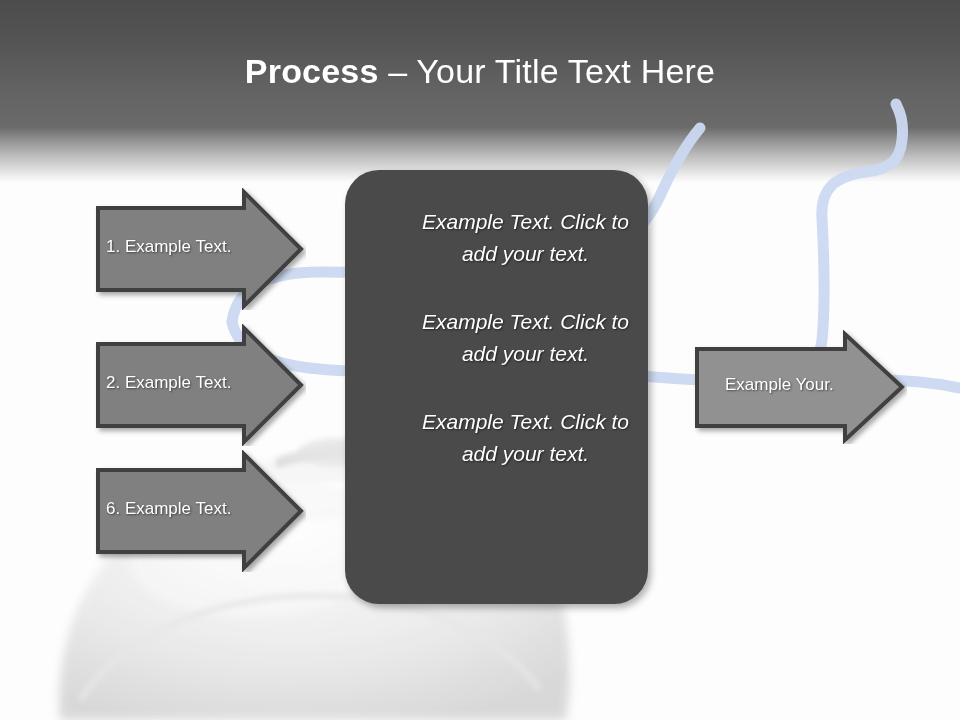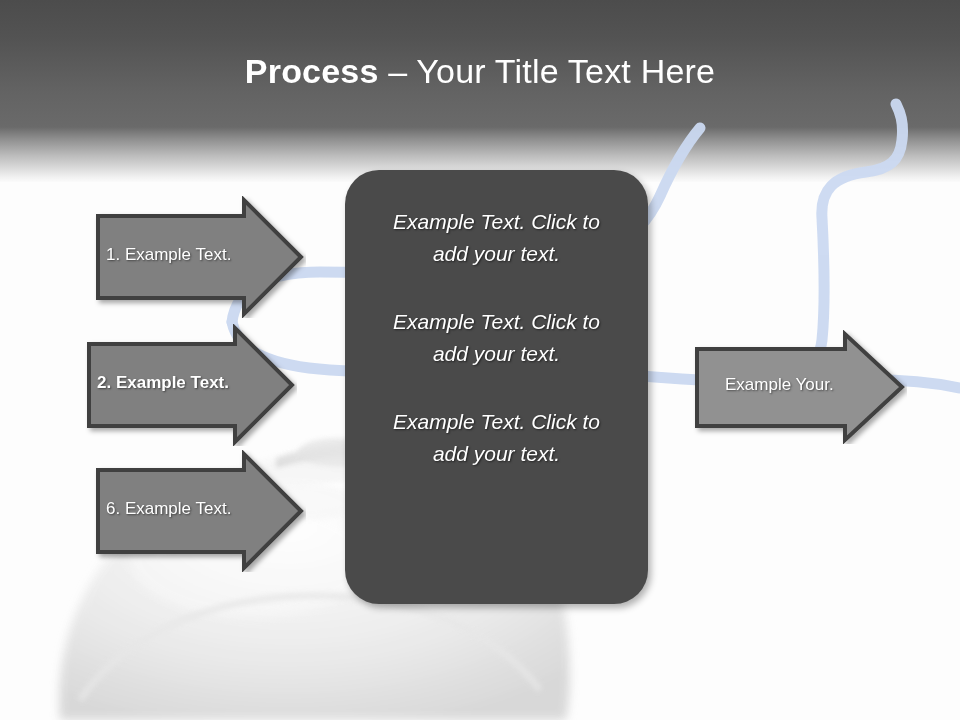--- a/index.html
+++ b/index.html
@@ -72,21 +72,21 @@
     top: 170px;
     width: 303px;
     height: 434px;
     background: #4a4a4a;
     border-radius: 34px;
     box-shadow: 3px 4px 7px rgba(0,0,0,0.30);
     box-sizing: border-box;
     display: flex;
     flex-direction: column;
     justify-content: flex-start;
-    align-items: center;
+    align-items: flex-end;
     padding-top: 36px;
   }
   .center-para {
     width: 245px;
     text-align: center;
     color: #ffffff;
     font-style: italic;
     font-size: 21px;
     line-height: 32px;
     text-shadow: 1px 1px 2px rgba(0,0,0,0.55);
@@ -166,33 +166,33 @@
       <path d="M820 382 C 870 378 920 380 960 388"></path>
     </g>
   </svg>
 
   <div class="center-box">
     <div class="center-para">Example Text. Click  to add your text.</div>
     <div class="center-para">Example Text. Click  to add your text.</div>
     <div class="center-para">Example Text. Click  to add your text.</div>
   </div>
 
-  <div class="arrow" style="left:94px; top:196px;">
+  <div class="arrow" style="left:94px; top:188px;">
     <svg width="212" height="122" viewBox="0 0 212 122" xmlns="http://www.w3.org/2000/svg">
       <defs>
         <filter id="ashadow1" x="-20%" y="-20%" width="150%" height="150%">
           <feDropShadow dx="3" dy="3" stdDeviation="2.5" flood-color="#000000" flood-opacity="0.35"></feDropShadow>
         </filter>
       </defs>
       <path d="M4 20 L 150 20 L 150 4 L 207 61 L 150 118 L 150 102 L 4 102 Z" fill="#808080" stroke="#3f3f3f" stroke-width="4" stroke-linejoin="miter" filter="url(#ashadow1)"></path>
     </svg>
     <div class="arrow-label" style="left:12px; top:49px;">1. Example Text.</div>
   </div>
 
-  <div class="arrow" style="left:85px; top:324px;font-weight:bold;">
+  <div class="arrow" style="left:94px; top:324px;">
     <svg width="212" height="122" viewBox="0 0 212 122" xmlns="http://www.w3.org/2000/svg">
       <defs>
         <filter id="ashadow2" x="-20%" y="-20%" width="150%" height="150%">
           <feDropShadow dx="3" dy="3" stdDeviation="2.5" flood-color="#000000" flood-opacity="0.35"></feDropShadow>
         </filter>
       </defs>
       <path d="M4 20 L 150 20 L 150 4 L 207 61 L 150 118 L 150 102 L 4 102 Z" fill="#808080" stroke="#3f3f3f" stroke-width="4" stroke-linejoin="miter" filter="url(#ashadow2)"></path>
     </svg>
     <div class="arrow-label" style="left:12px; top:49px;">2. Example Text.</div>
   </div>

